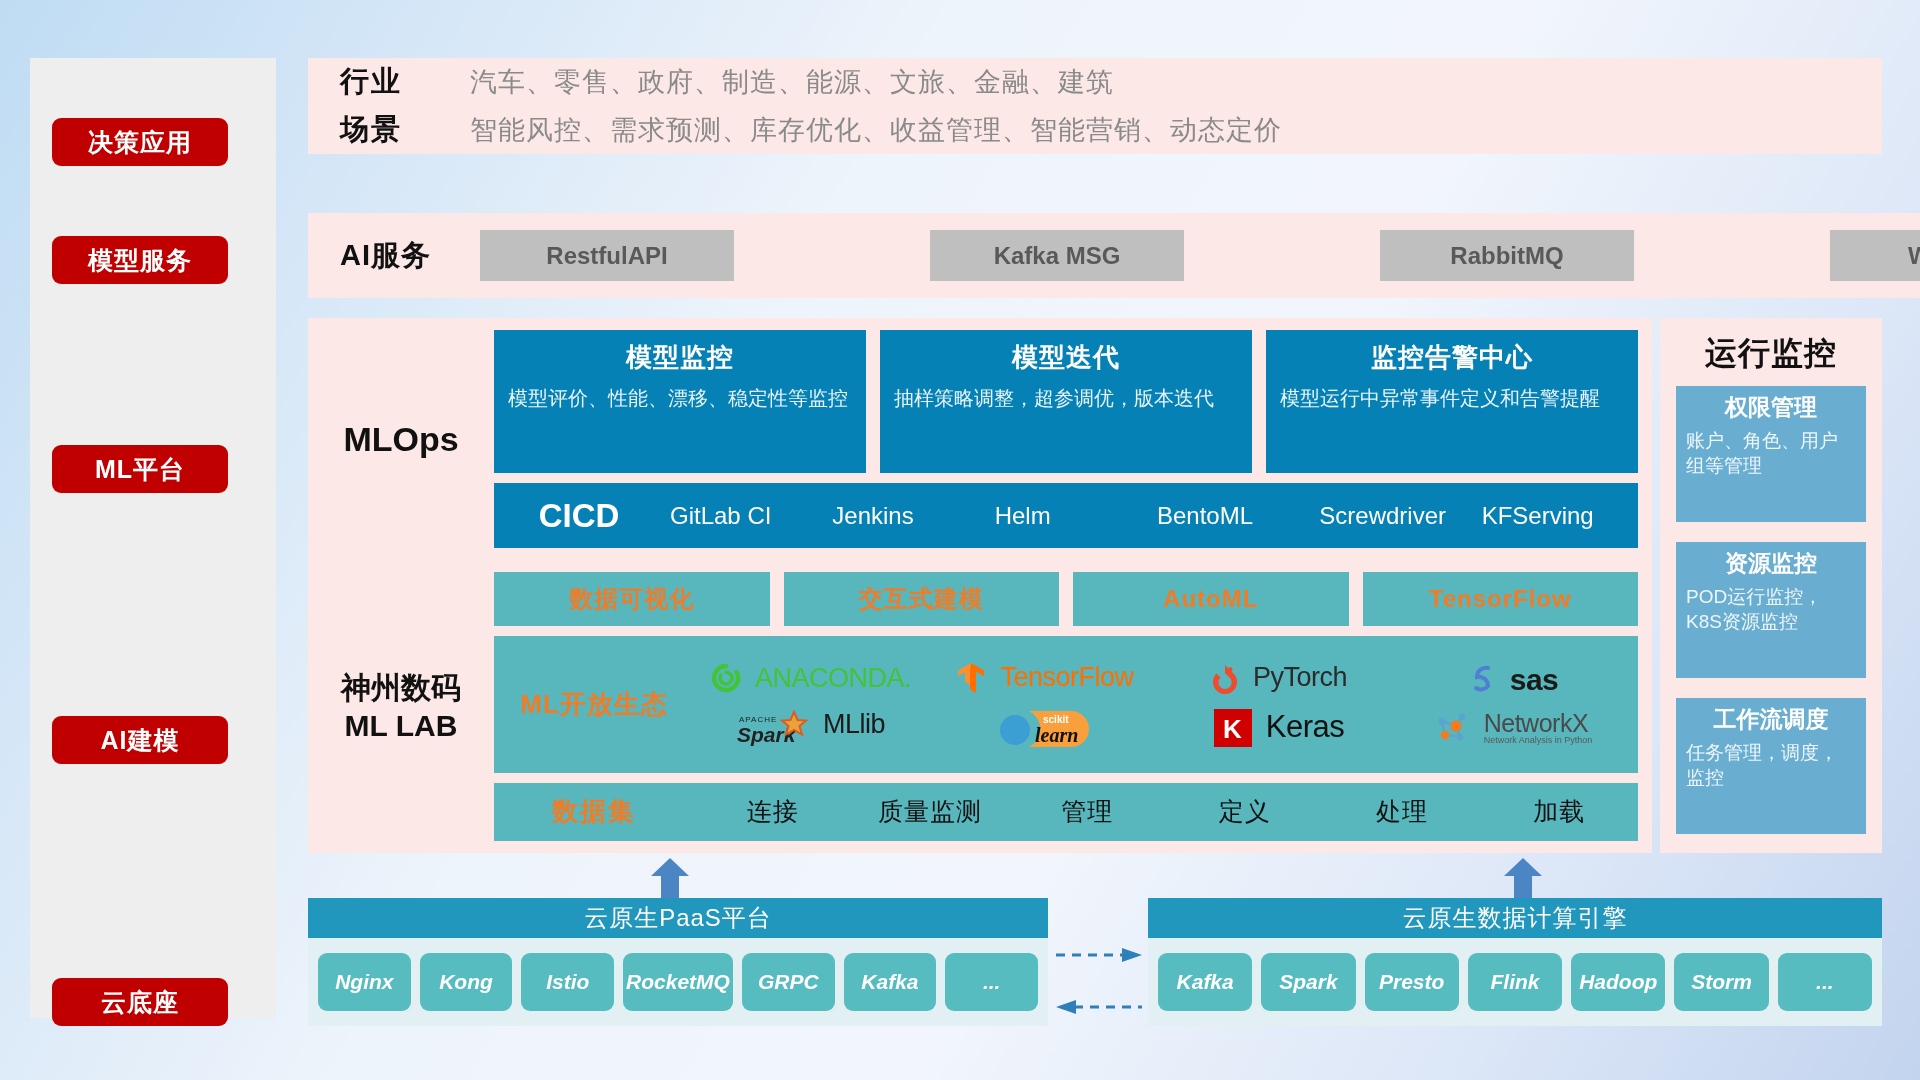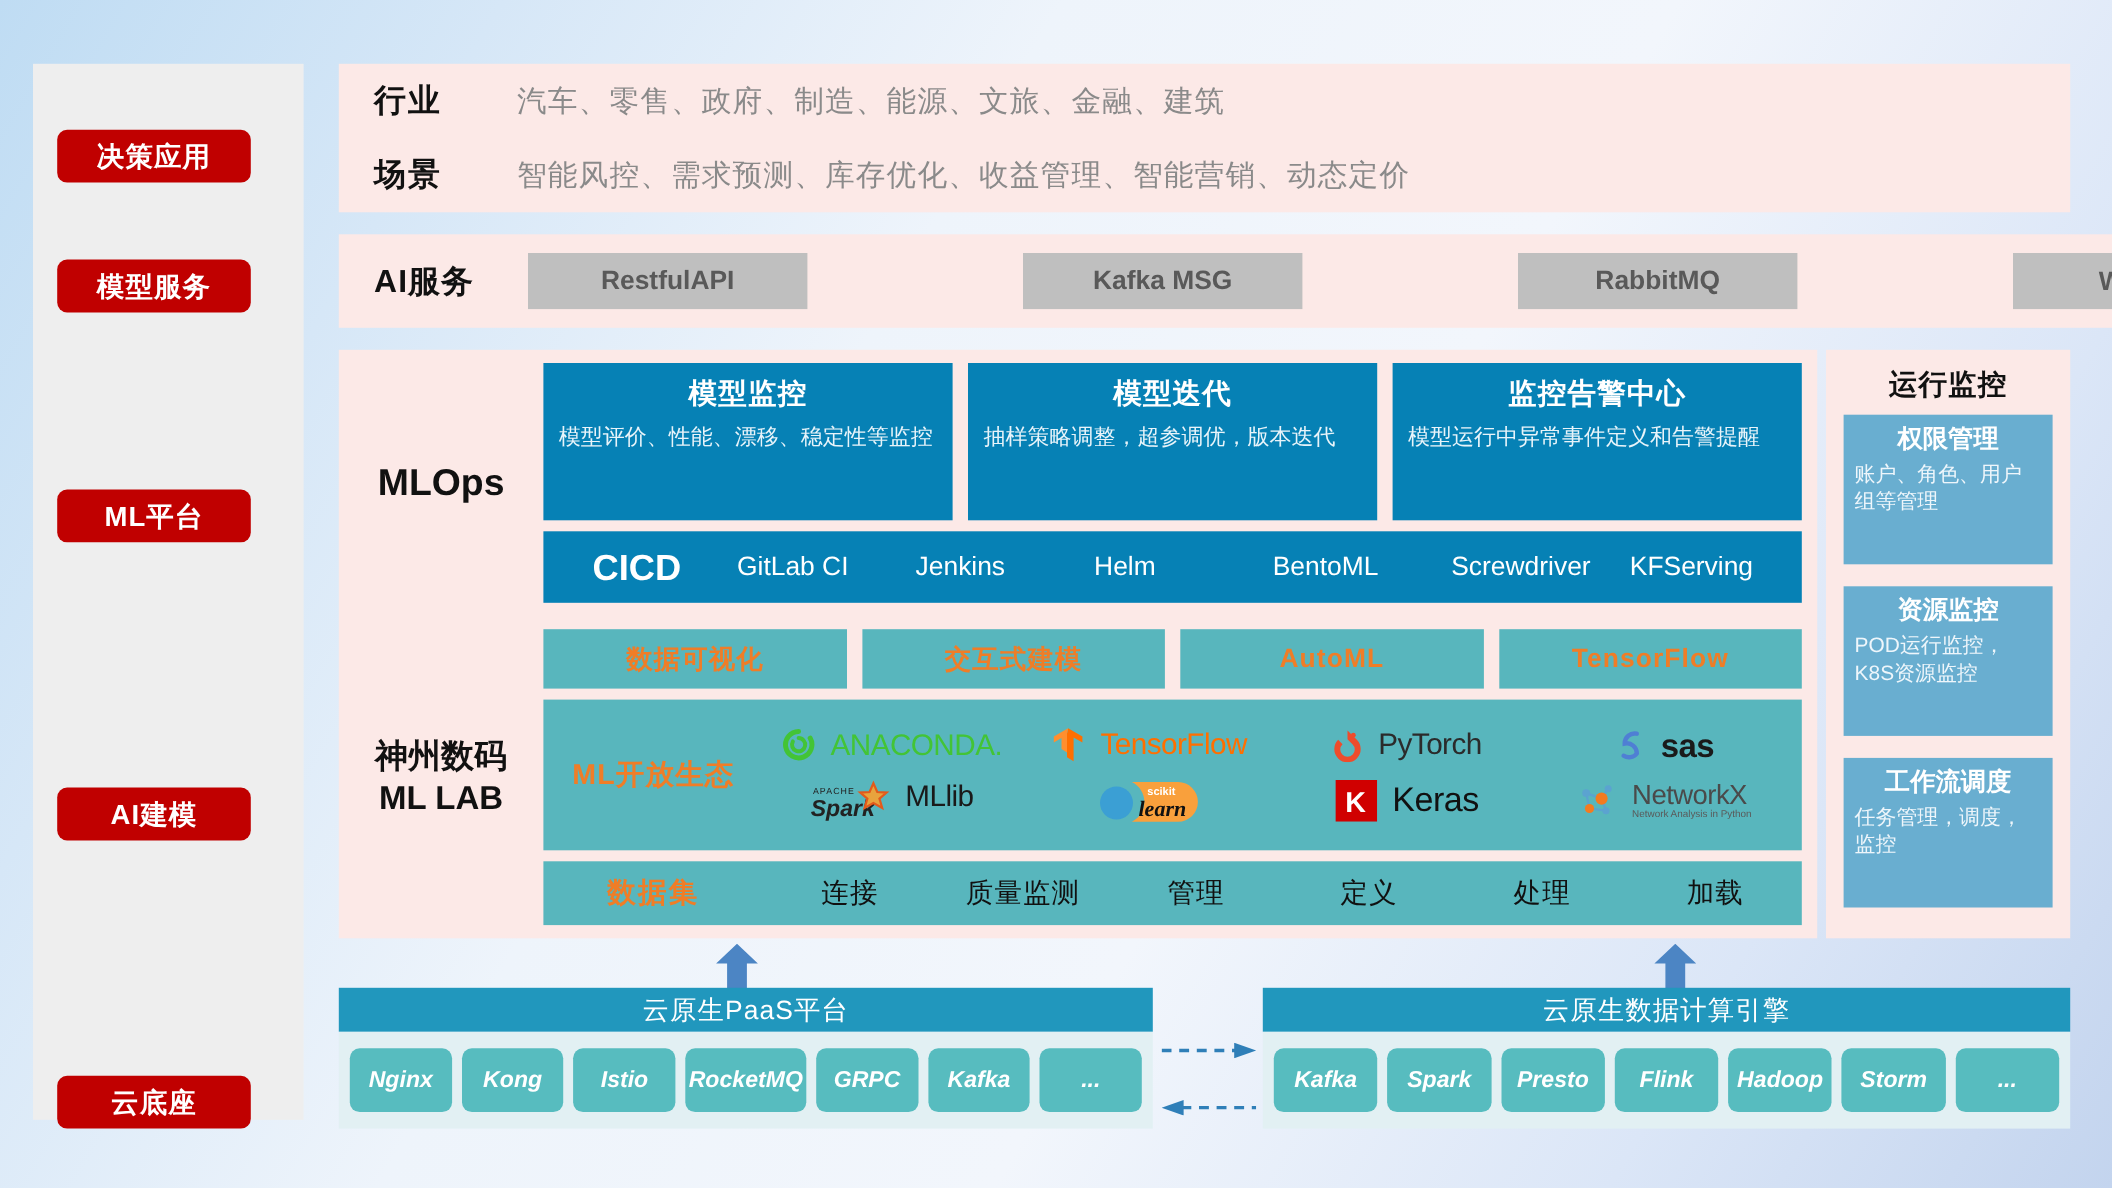--- a/index.html
+++ b/index.html
@@ -27,21 +27,21 @@
   #chip-modelsvc  { top: 178px; }
   #chip-mlplat    { top: 387px; }
   #chip-aimodel   { top: 658px; }
   #chip-cloud     { top: 920px; }
 
   
   .panel {
     position: absolute;
     background: #fce9e7;
   }
-  #panel-app    { left: 308px; top: 58px;  width: 1574px; height: 135px; }
+  #panel-app    { left: 308px; top: 58px;  width: 1574px; height: 96px; }
   #panel-ai     { left: 308px; top: 213px; width: 1806px; height: 85px;  }
   #panel-mlops  { left: 308px; top: 318px; width: 1344px; height: 242px; }
   #panel-lab    { left: 308px; top: 560px; width: 1344px; height: 293px; }
   #panel-right  { left: 1660px; top: 318px; width: 222px; height: 535px; }
 
   
   .kv-row { display: flex; align-items: center; height: 50%; padding-left: 32px; }
   .kv-key {
     width: 130px; flex: 0 0 130px;
     font-size: 29px; font-weight: bold; color: #111;
@@ -134,21 +134,21 @@
     width: 200px; flex: 0 0 200px; text-align: center;
     color: #ef7d27; font-size: 26px; font-weight: bold; letter-spacing: 2px;
   }
   #data-items { flex: 1; display: flex; }
   .data-item {
     flex: 1; text-align: center; color: #111; font-size: 25px; letter-spacing: 1px;
   }
 
   
   #right-title {
-    text-align: center; font-size: 26px; font-weight: bold;
+    text-align: center; font-size: 32px; font-weight: bold;
     color: #111; padding: 14px 0 10px 0; letter-spacing: 1px;
   }
   #right-cards { padding: 0 16px; display: flex; flex-direction: column; gap: 20px; }
   .right-card { background: #69aed0; color: #ffffff; padding: 6px 10px 10px 10px; height: 136px; }
   .right-card-title {
     text-align: center; font-size: 23px; font-weight: bold; margin-bottom: 6px;
   }
   .right-card-desc { font-size: 19px; line-height: 1.3; color: #eef6fb; }
 
   

